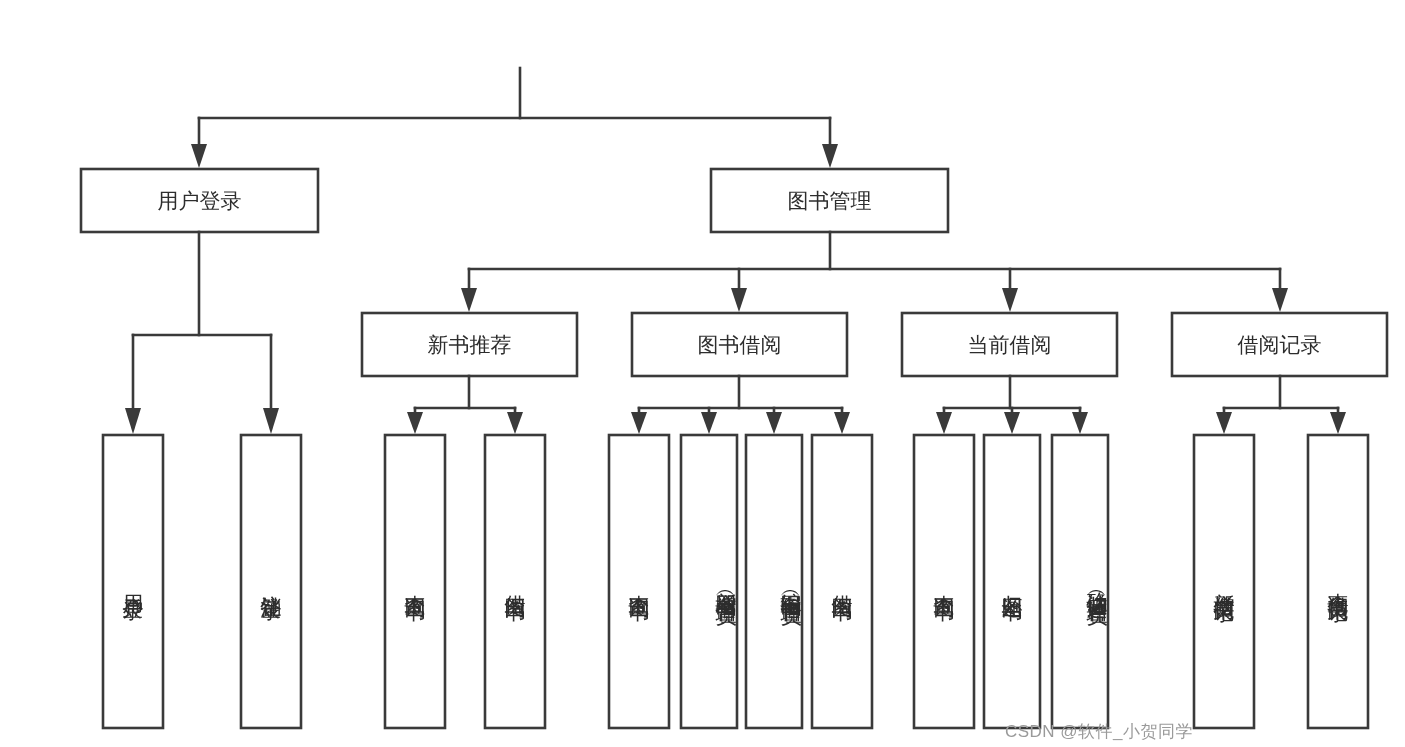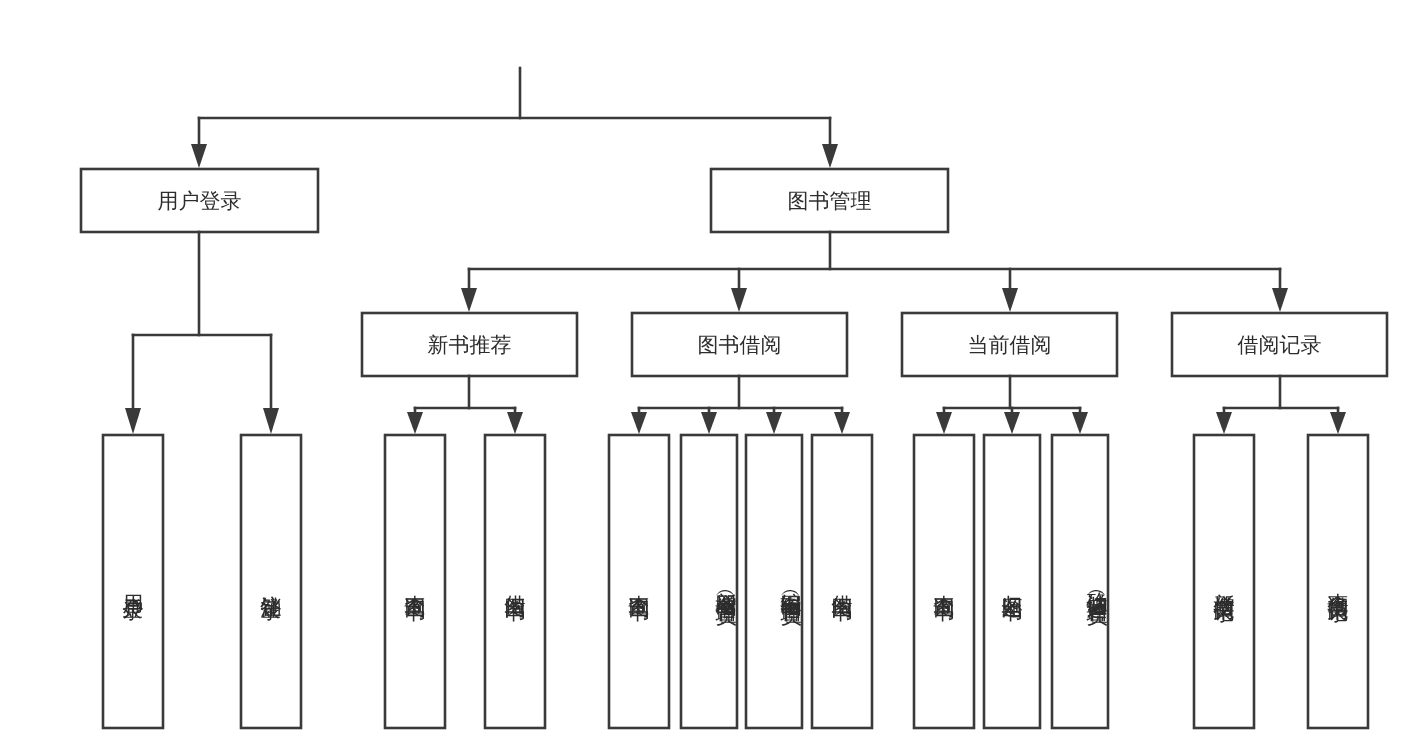--- a/index.html
+++ b/index.html
@@ -217,14 +217,15 @@
   <div class="leaf-label-wrap" style="left:746px; top:440px; width:56px; height:288px; align-items:flex-start;">编辑图书（管理员）</div>
   <div class="leaf-label-wrap" style="left:812px; top:435px; width:60px; height:293px;">借阅图书</div>
 
   <div class="leaf-label-wrap" style="left:914px; top:435px; width:60px; height:293px;">查询图书</div>
   <div class="leaf-label-wrap" style="left:984px; top:435px; width:56px; height:293px;">归还图书</div>
   <div class="leaf-label-wrap" style="left:1052px; top:440px; width:56px; height:288px; align-items:flex-start;">确认归还（管理员）</div>
 
   <div class="leaf-label-wrap" style="left:1194px; top:435px; width:60px; height:293px;">新增借阅记录</div>
   <div class="leaf-label-wrap" style="left:1308px; top:435px; width:60px; height:293px;">查询借阅记录</div>
 
+  <div id="watermark">CSDN @软件_小贺同学</div>
 
 </div>
 
 </body></html>

